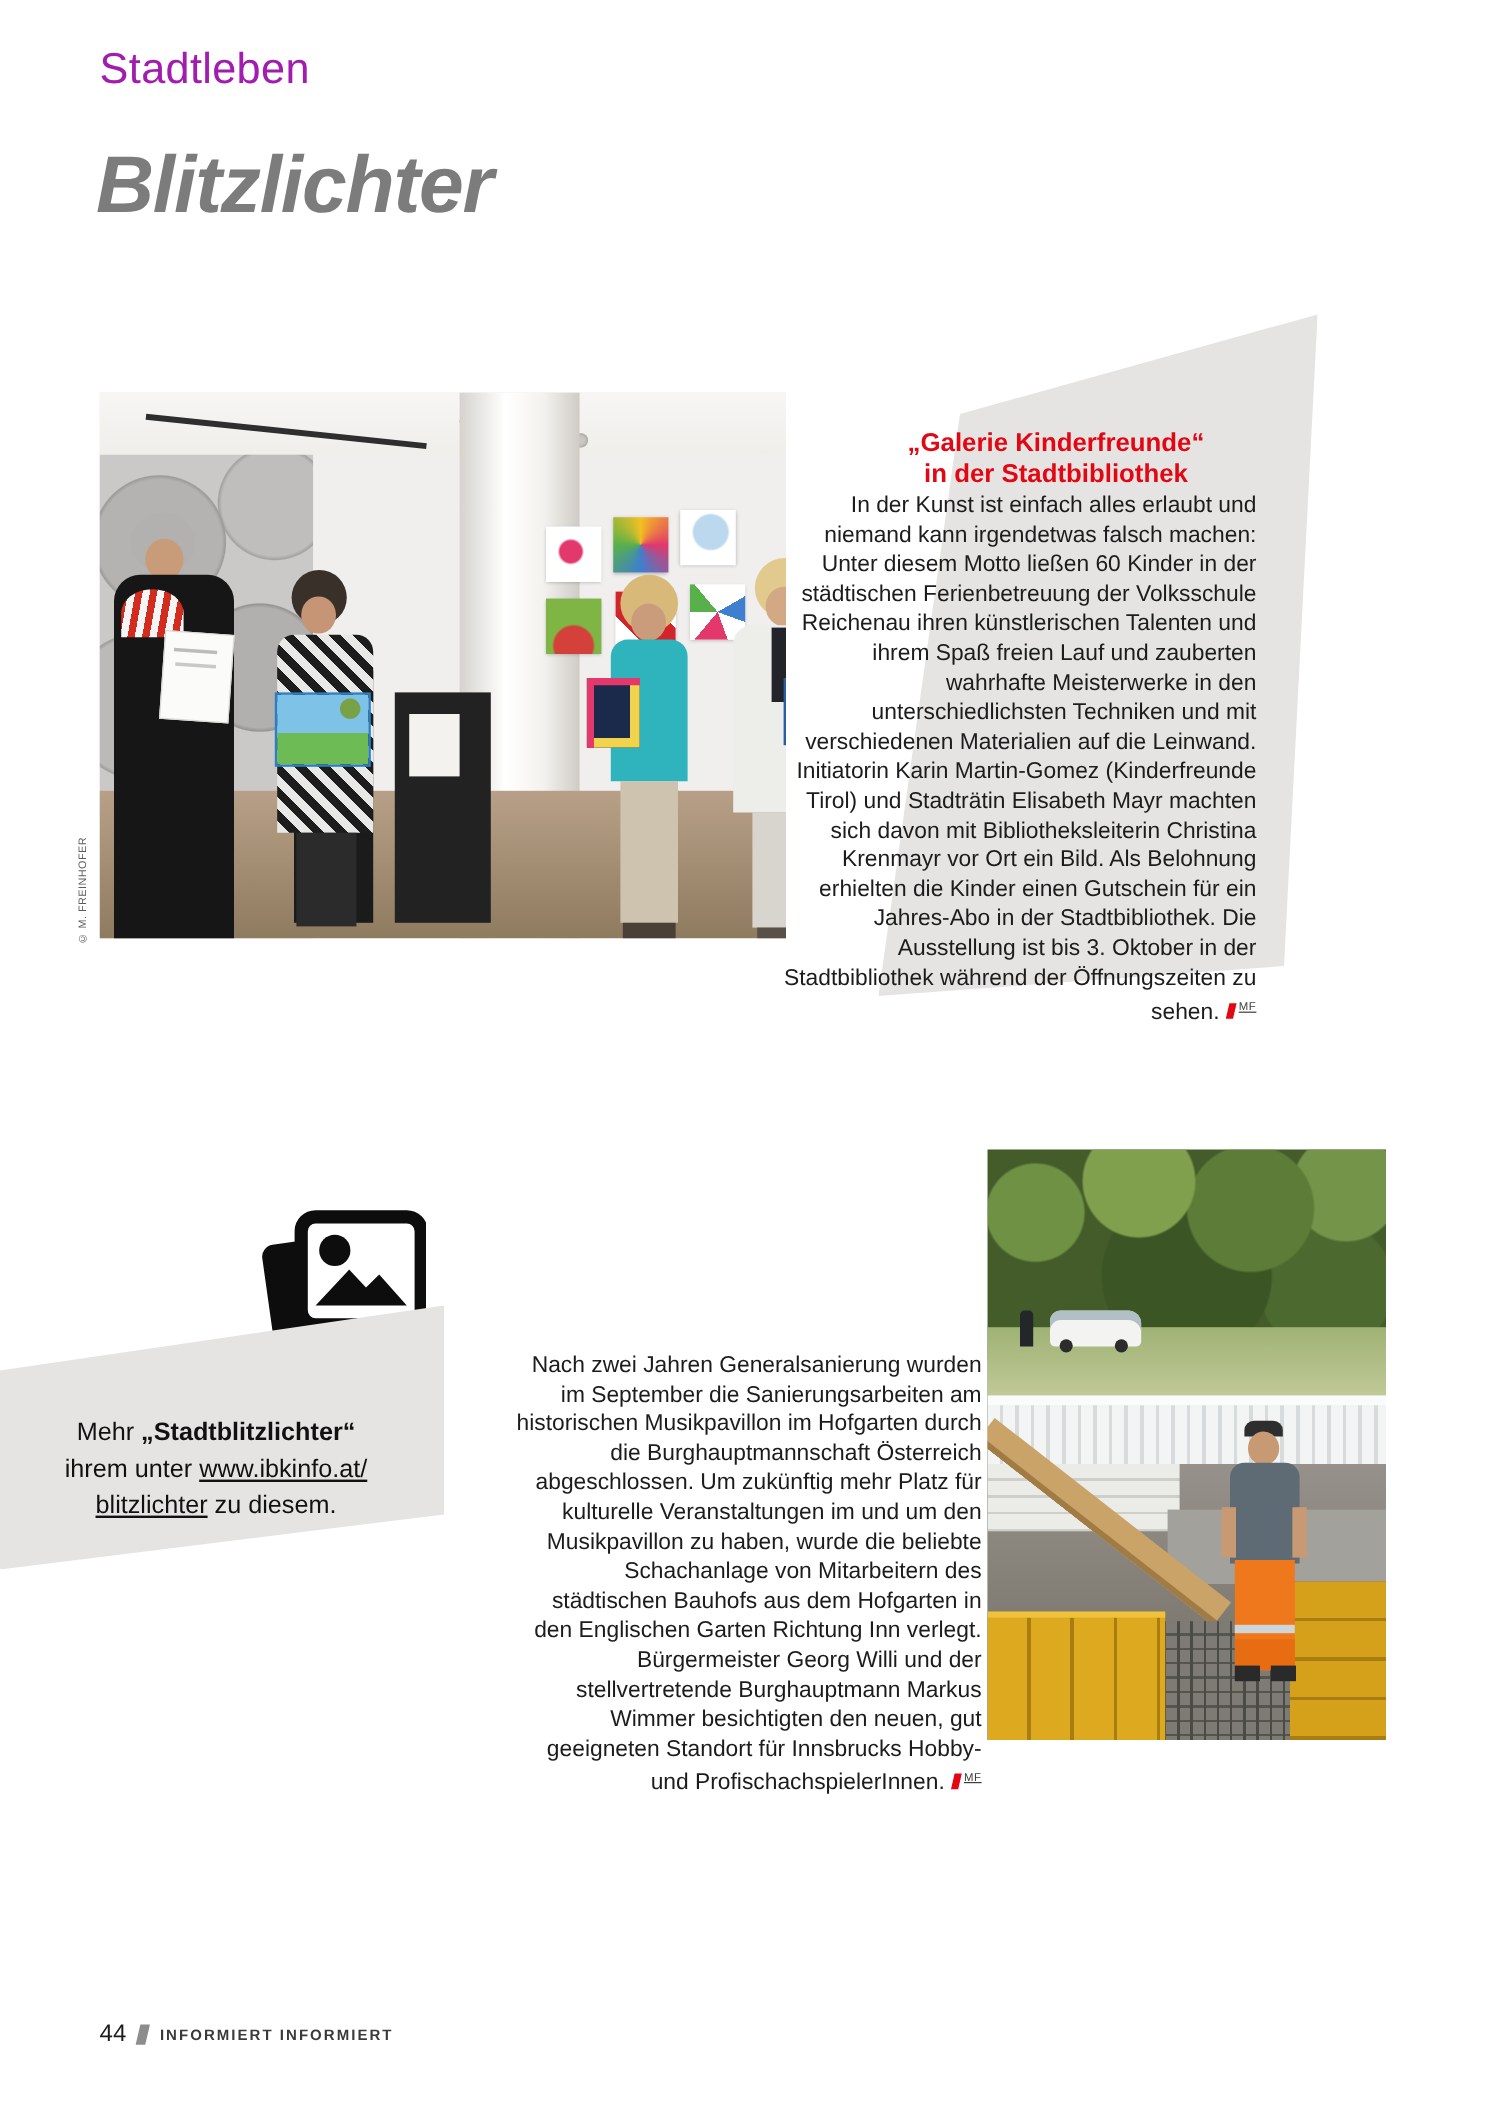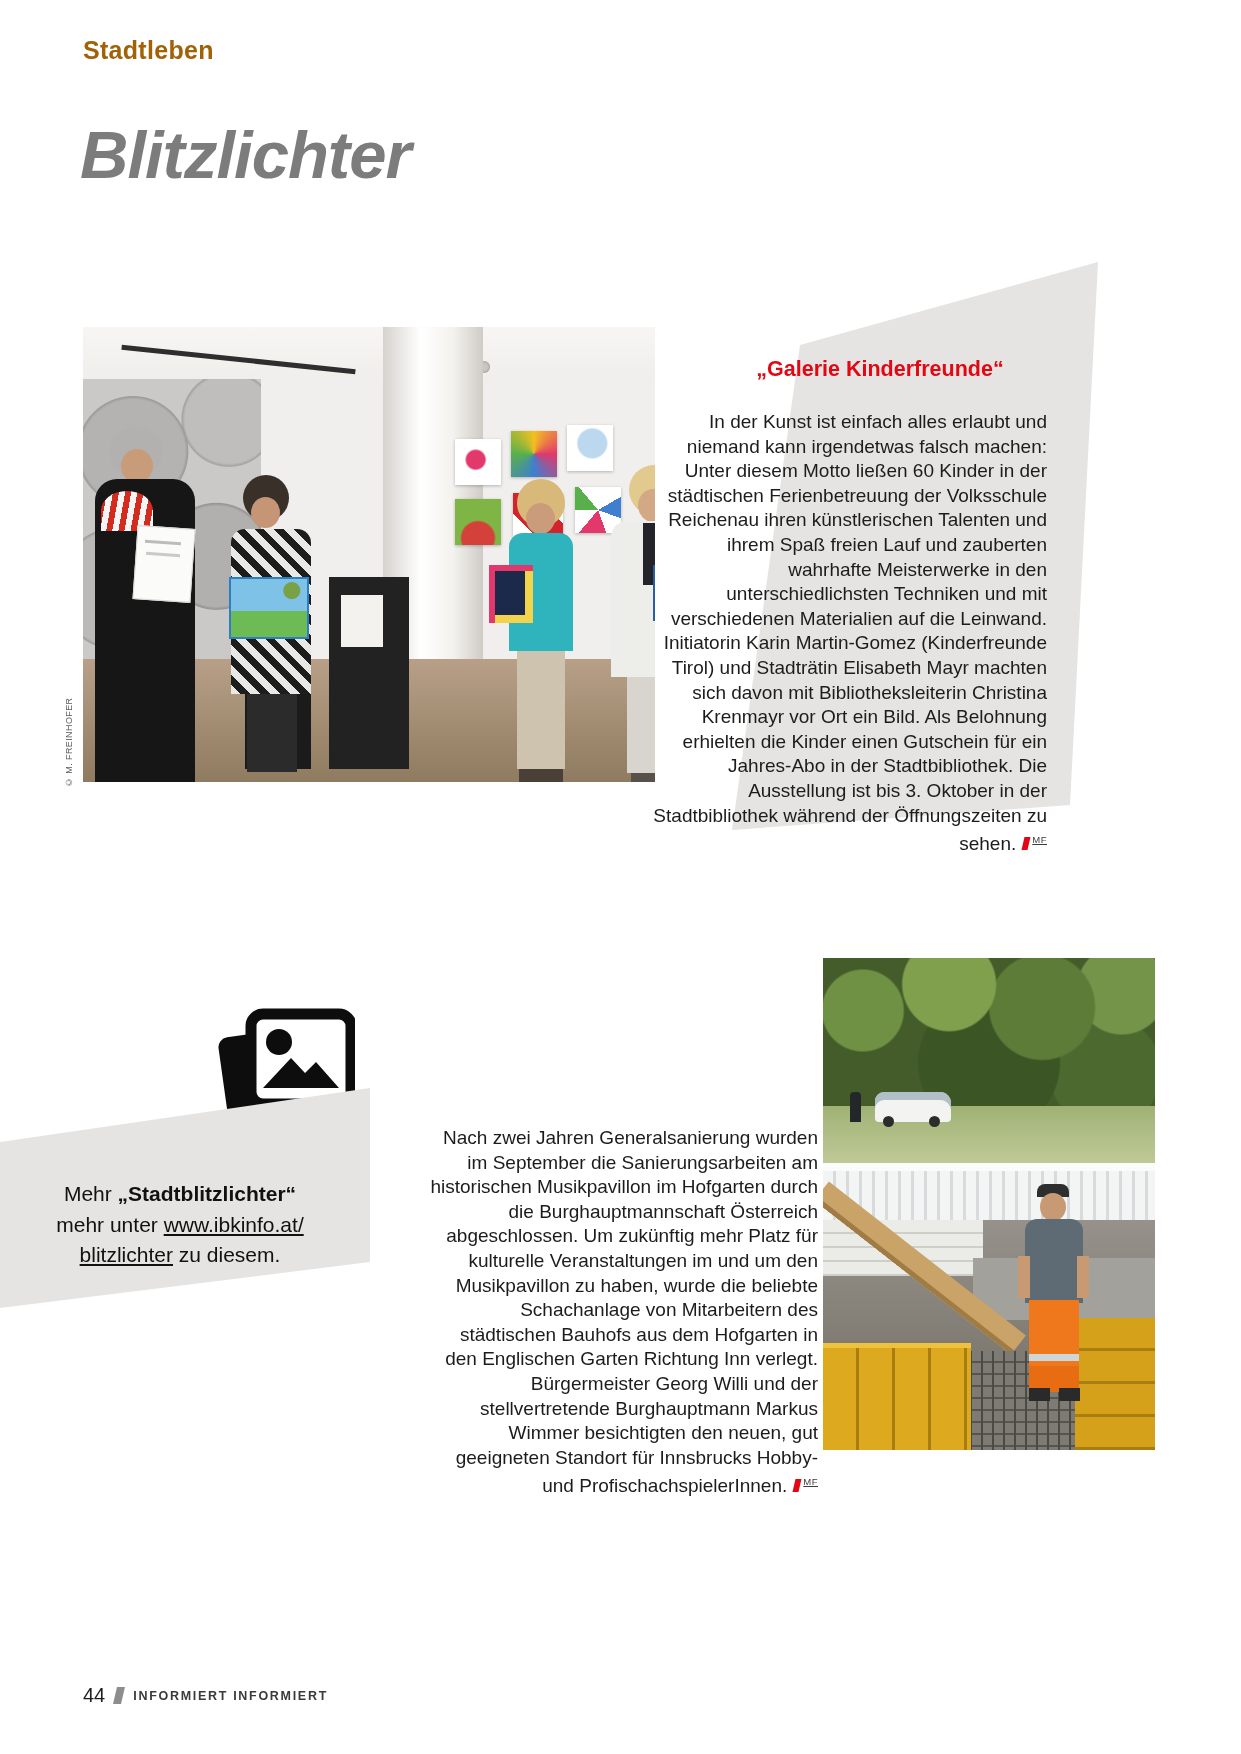--- a/index.html
+++ b/index.html
@@ -1,21 +1,21 @@
 <!DOCTYPE html>
 <html><head>
 <meta charset="utf-8">
 <style>
   html,body{margin:0;padding:0;background:#ffffff;}
   .page{position:relative;width:1241px;height:1754px;background:#fff;overflow:hidden;
         font-family:"Liberation Sans","DejaVu Sans",sans-serif;color:#1a1a1a;}
   .abs{position:absolute;}
 
   
-  .section-label{left:83px;top:36px;font-size:25px;font-weight:700;color:#a16207;letter-spacing:.3px;}
+  .section-label{left:83px;top:36px;font-size:36px;font-weight:400;color:#a21caf;letter-spacing:.3px;}
   .page-title{left:80px;top:116px;font-size:67px;font-weight:700;font-style:italic;color:#7c7c7c;letter-spacing:-1px;}
 
   
   .panel{background:#e5e4e2;}
   .panel1{left:630px;top:250px;width:475px;height:585px;
           clip-path:polygon(170px 95px,468px 12px,440px 555px,102px 580px);}
   .panel2{left:0;top:1080px;width:370px;height:235px;
           clip-path:polygon(0 62px,370px 8px,370px 182px,0 228px);}
 
   
@@ -169,36 +169,37 @@
       <div class="abs" style="left:528px;top:194px;width:86px;height:156px;border-radius:16px 16px 0 0;background:#ededea;"></div>
       <div class="abs" style="left:560px;top:196px;width:24px;height:62px;background:#23232a;"></div>
       <div class="abs" style="left:570px;top:238px;width:64px;height:52px;background:linear-gradient(100deg,#3e7fd0 35%,#f2d34c 35% 65%,#58b04a 65%);border:2px solid #2b5ea0;"></div>
       <div class="abs" style="left:544px;top:350px;width:54px;height:96px;background:#d8d5cf;"></div>
       <div class="abs" style="left:548px;top:446px;width:46px;height:9px;background:#59504a;"></div>
     </div>
   </div>
 
   <div class="abs a1-heading">
     <div>„Galerie Kinderfreunde“</div>
+    <div>in der Stadtbibliothek</div>
   </div>
   <p class="abs a1-body" style="margin:0;"><span>In der Kunst ist einfach alles erlaubt und niemand kann irgendetwas falsch machen: Unter diesem Motto ließen 60 Kinder in der städtischen Ferienbetreuung der Volksschule Reichenau ihren künstlerischen Talenten und ihrem Spaß freien Lauf und zauberten wahrhafte Meisterwerke in den unterschiedlichsten Techniken und mit verschiedenen Materialien auf die Leinwand. Initiatorin Karin Martin-Gomez (Kinderfreunde Tirol) und Stadträtin Elisabeth Mayr machten sich davon mit Bibliotheksleiterin Christina Krenmayr vor Ort ein Bild. Als Belohnung erhielten die Kinder einen Gutschein für ein Jahres-Abo in der Stadtbibliothek. Die Ausstellung ist bis 3. Oktober in der Stadtbibliothek während der Öffnungszeiten zu sehen.</span><span class="endmark"></span><sup class="initials">MF</sup></p>
 
   <div class="abs" style="left:213px;top:1008px;width:142px;height:128px;">
     <svg width="142" height="128" viewBox="0 0 142 128">
       <rect x="10" y="24" width="90" height="90" rx="10" fill="#0d0d0d" transform="rotate(-8 55 69)"></rect>
       <rect x="38" y="6" width="100" height="90" rx="12" fill="#ffffff" stroke="#0d0d0d" stroke-width="11"></rect>
       <circle cx="66" cy="34" r="13" fill="#0d0d0d"></circle>
       <polygon points="50,80 78,50 92,65 103,54 126,80" fill="#0d0d0d"></polygon>
     </svg>
   </div>
 
   <div class="abs panel panel2"></div>
   <div class="abs promo-text">
     <div><span>Mehr </span><b>„Stadtblitzlichter“</b></div>
-    <div><span>mehr unter </span><span style="text-decoration:underline;">www.ibkinfo.at/</span></div>
+    <div><span>ihrem unter </span><span style="text-decoration:underline;">www.ibkinfo.at/</span></div>
     <div><span style="text-decoration:underline;">blitzlichter</span><span> zu diesem.</span></div>
   </div>
 
   <p class="abs a2-body" style="margin:0;"><span>Nach zwei Jahren Generalsanierung wurden im September die Sanierungsarbeiten am historischen Musikpavillon im Hofgarten durch die Burghauptmannschaft Österreich abgeschlossen. Um zukünftig mehr Platz für kulturelle Veranstaltungen im und um den Musikpavillon zu haben, wurde die beliebte Schachanlage von Mitarbeitern des städtischen Bauhofs aus dem Hofgarten in den Englischen Garten Richtung Inn verlegt. Bürgermeister Georg Willi und der stellvertretende Burghauptmann Markus Wimmer besichtigten den neuen, gut geeigneten Standort für Innsbrucks Hobby- und ProfischachspielerInnen.</span><span class="endmark"></span><sup class="initials">MF</sup></p>
 
   <div class="abs photo2">
     <div class="abs ph2-trees"></div>
     <div class="abs ph2-grass"></div>
     <div class="abs ph2-walker"></div>
     <div class="abs ph2-car"></div>

